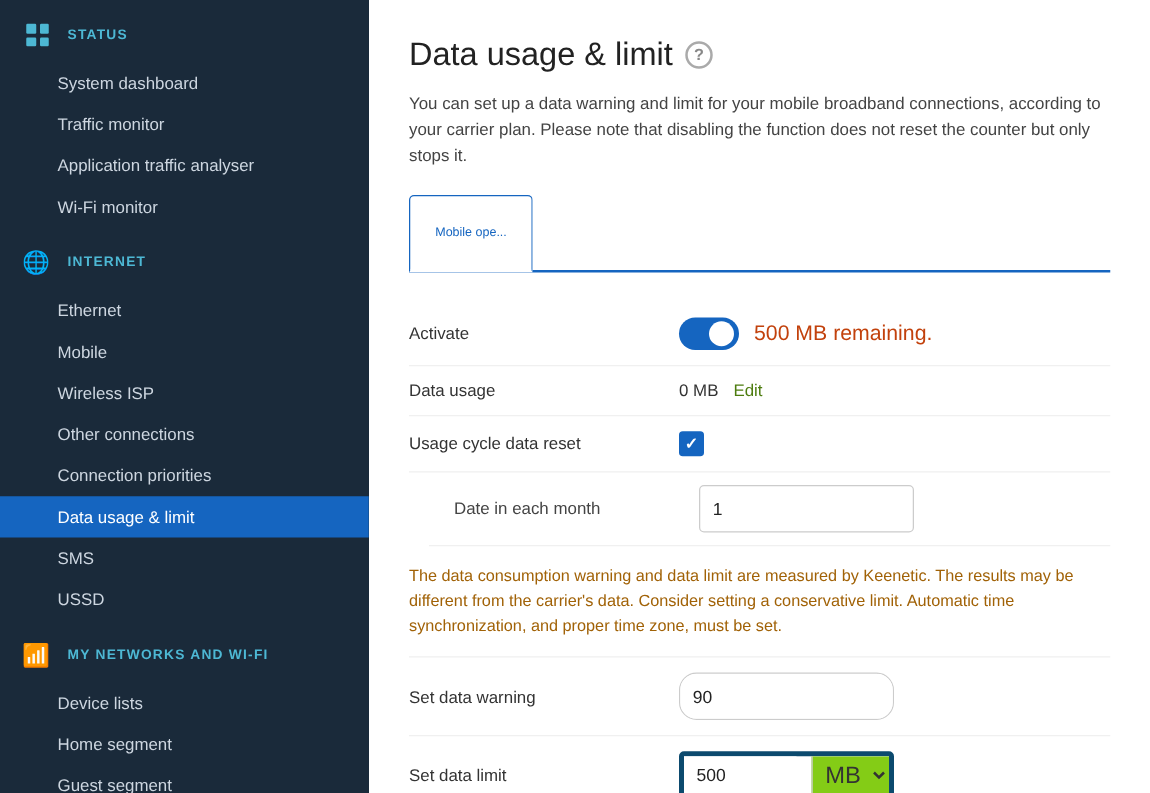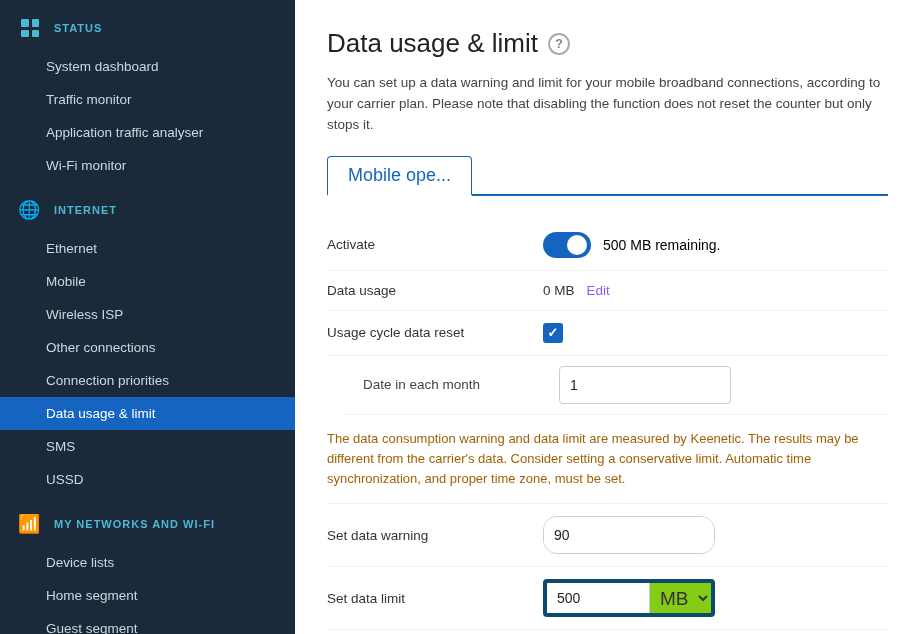--- a/index.html
+++ b/index.html
@@ -86,22 +86,22 @@
       max-width: 580px;
     }
 
     
     .tabs {
       display: flex;
       border-bottom: 2px solid #1565c0;
       margin-bottom: 24px;
     }
     .tab {
-      padding: 8px 20px;
-      font-size: 18px;
+      padding: 24px 20px;
+      font-size: 10px;
       cursor: pointer;
       border: 1px solid #ccc;
       border-bottom: none;
       background: #fff;
       color: #1565c0;
       border-radius: 4px 4px 0 0;
       font-weight: 500;
     }
     .tab.active {
       border-color: #1565c0;
@@ -148,31 +148,31 @@
       width: 20px;
       height: 20px;
       background: #fff;
       border-radius: 50%;
       top: 3px;
       right: 4px;
       transition: left 0.2s;
     }
 
     .remaining-text {
-      color: #000000;
-      font-size: 14px;
+      color: #c2410c;
+      font-size: 17px;
       text-align: right;
     }
 
     .data-usage-value {
       color: #333;
       font-size: 13.5px;
     }
     .edit-link {
-      color: #8b5cf6;
+      color: #4d7c0f;
       cursor: pointer;
       font-size: 13.5px;
       text-decoration: none;
     }
 
     
     .checkbox-custom {
       width: 20px;
       height: 20px;
       background: #1565c0;

